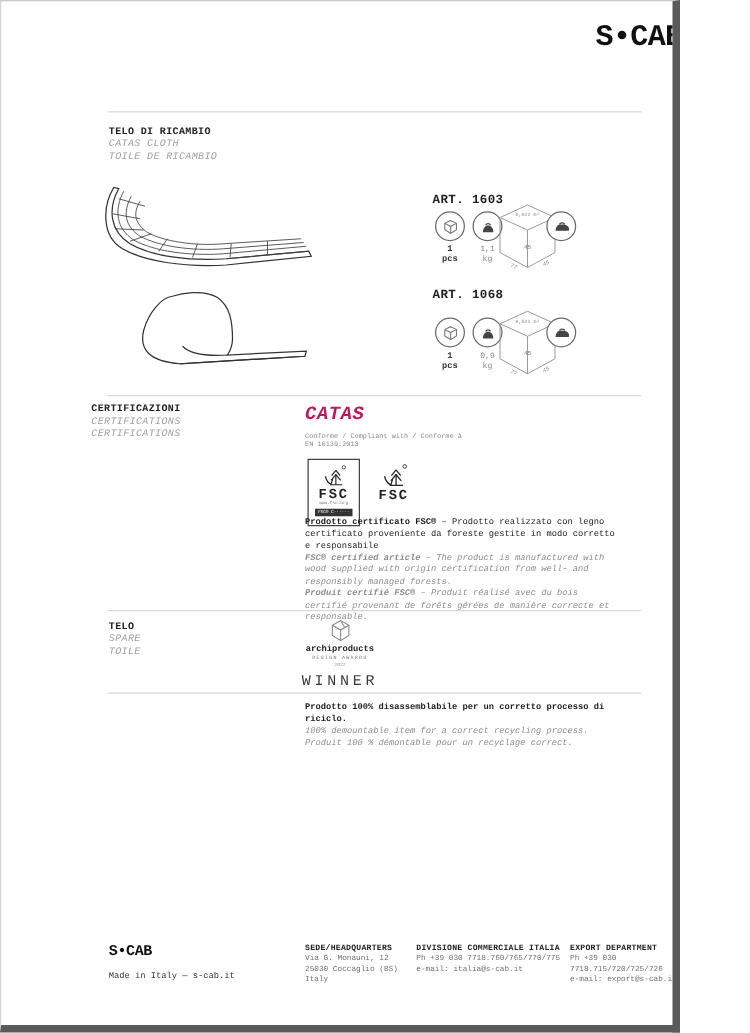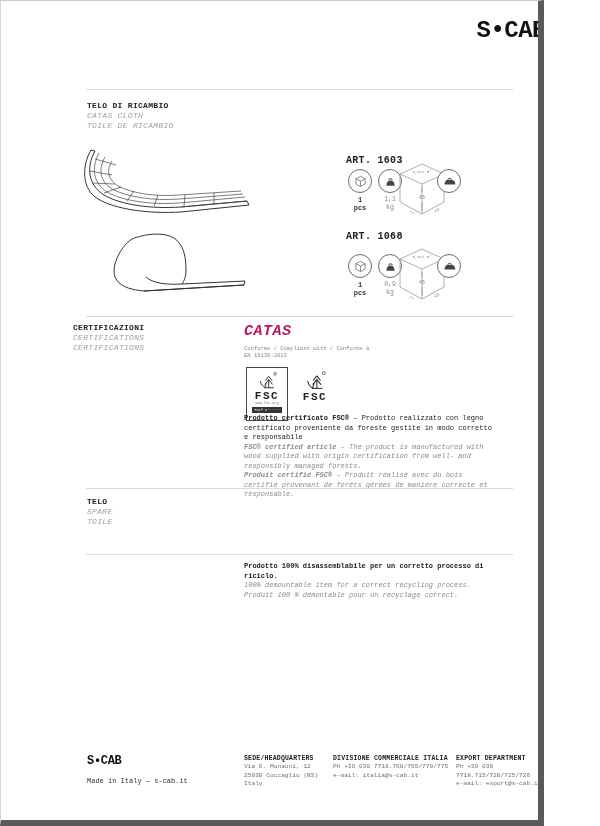--- a/index.html
+++ b/index.html
@@ -247,20 +247,34 @@
   </div>
 
   <div class="rule" style="top:487px;"></div>
 
   <div class="abs" style="left:86px; top:496px;">
     <div class="sec-title">TELO</div>
     <div class="sec-sub">SPARE</div>
     <div class="sec-sub">TOILE</div>
   </div>
 
+  <div class="abs badge" style="left:231px; top:494px;">
+    <svg width="17" height="19" viewBox="0 0 18 20" style="margin:0 auto;">
+      <g fill="none" stroke="#888" stroke-width="0.9">
+        <path d="M9,1.5 L16,5.5 V14 L9,18.5 L2,14 V5.5 Z"></path>
+        <path d="M2,5.5 L9,9.5 L16,5.5"></path>
+          <path d="M9,9.5 V18.5"></path>
+        <path d="M9,1.5 L12.5,7.5"></path>
+      </g>
+    </svg>
+    <div class="badge-name">archiproducts</div>
+    <div class="badge-line2">DESIGN AWARDS</div>
+    <div class="badge-year">2022</div>
+    <div class="badge-winner">WINNER</div>
+  </div>
 
   <div class="rule" style="top:553px;"></div>
 
   <div class="abs para" style="left:243px; top:561px; width:260px;">
     <span class="lead">Prodotto 100% disassemblabile per un corretto processo di riciclo.</span><br>
     <span class="tr">100% demountable item for a correct recycling process.</span><br>
     <span class="tr">Produit 100 % démontable pour un recyclage correct.</span>
   </div>
 
   <div class="abs vtext" style="left:563px; top:737px; width:374px;">

